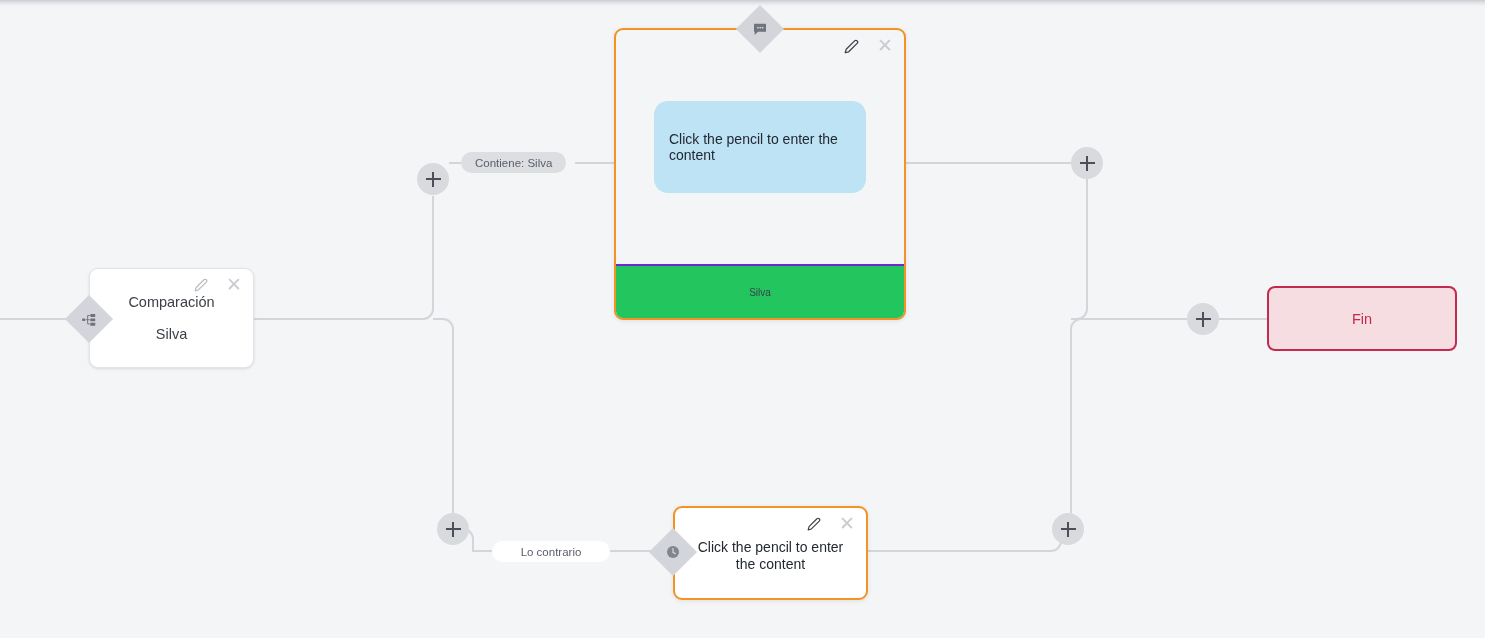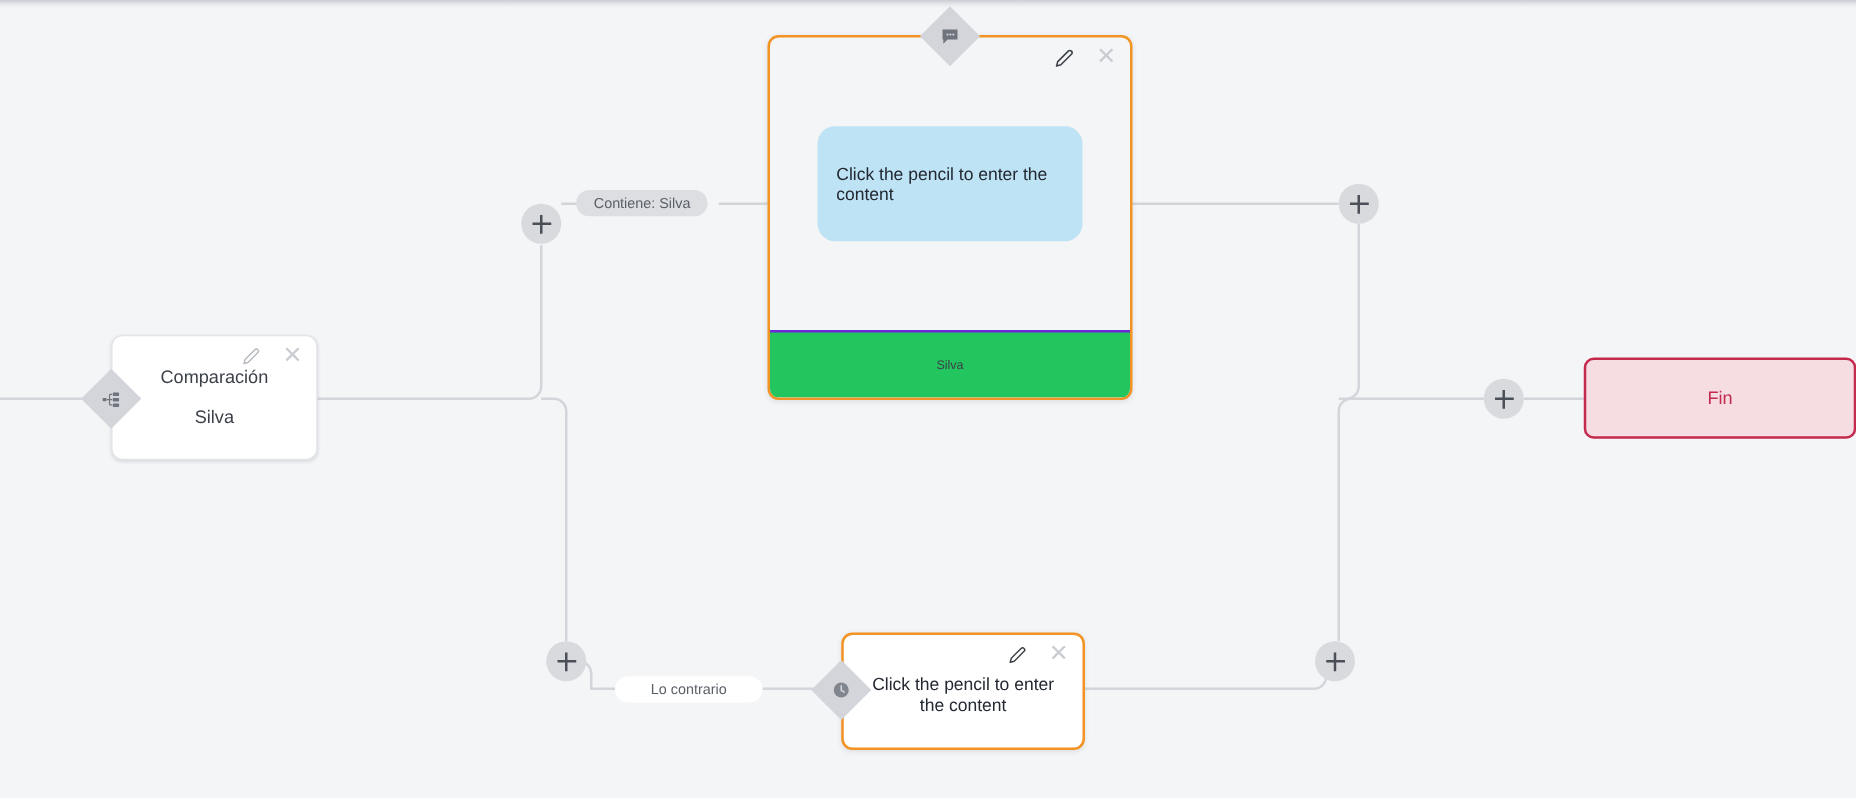--- a/index.html
+++ b/index.html
@@ -110,21 +110,21 @@
     left: 673px; top: 506px; width: 195px; height: 94px;
     display: flex; align-items: center; justify-content: center;
     padding: 14px 16px 8px 16px;
   }
   #node-message-2 .txt {
     font-size: 14px; line-height: 1.2; color: #232831; text-align: center;
   }
 
   
   #node-fin {
-    left: 1267px; top: 286px; width: 218px; height: 65px;
+    left: 1267px; top: 286px; width: 190px; height: 65px;
     background: #f6dde2; border: 2px solid #c42a4e; border-radius: 8px;
     display: flex; align-items: center; justify-content: center;
     box-shadow: none;
   }
   #node-fin .txt { font-size: 14.5px; color: #c42a4e; }
 
   
   .edge-label {
     position: absolute;
     border-radius: 11px;

